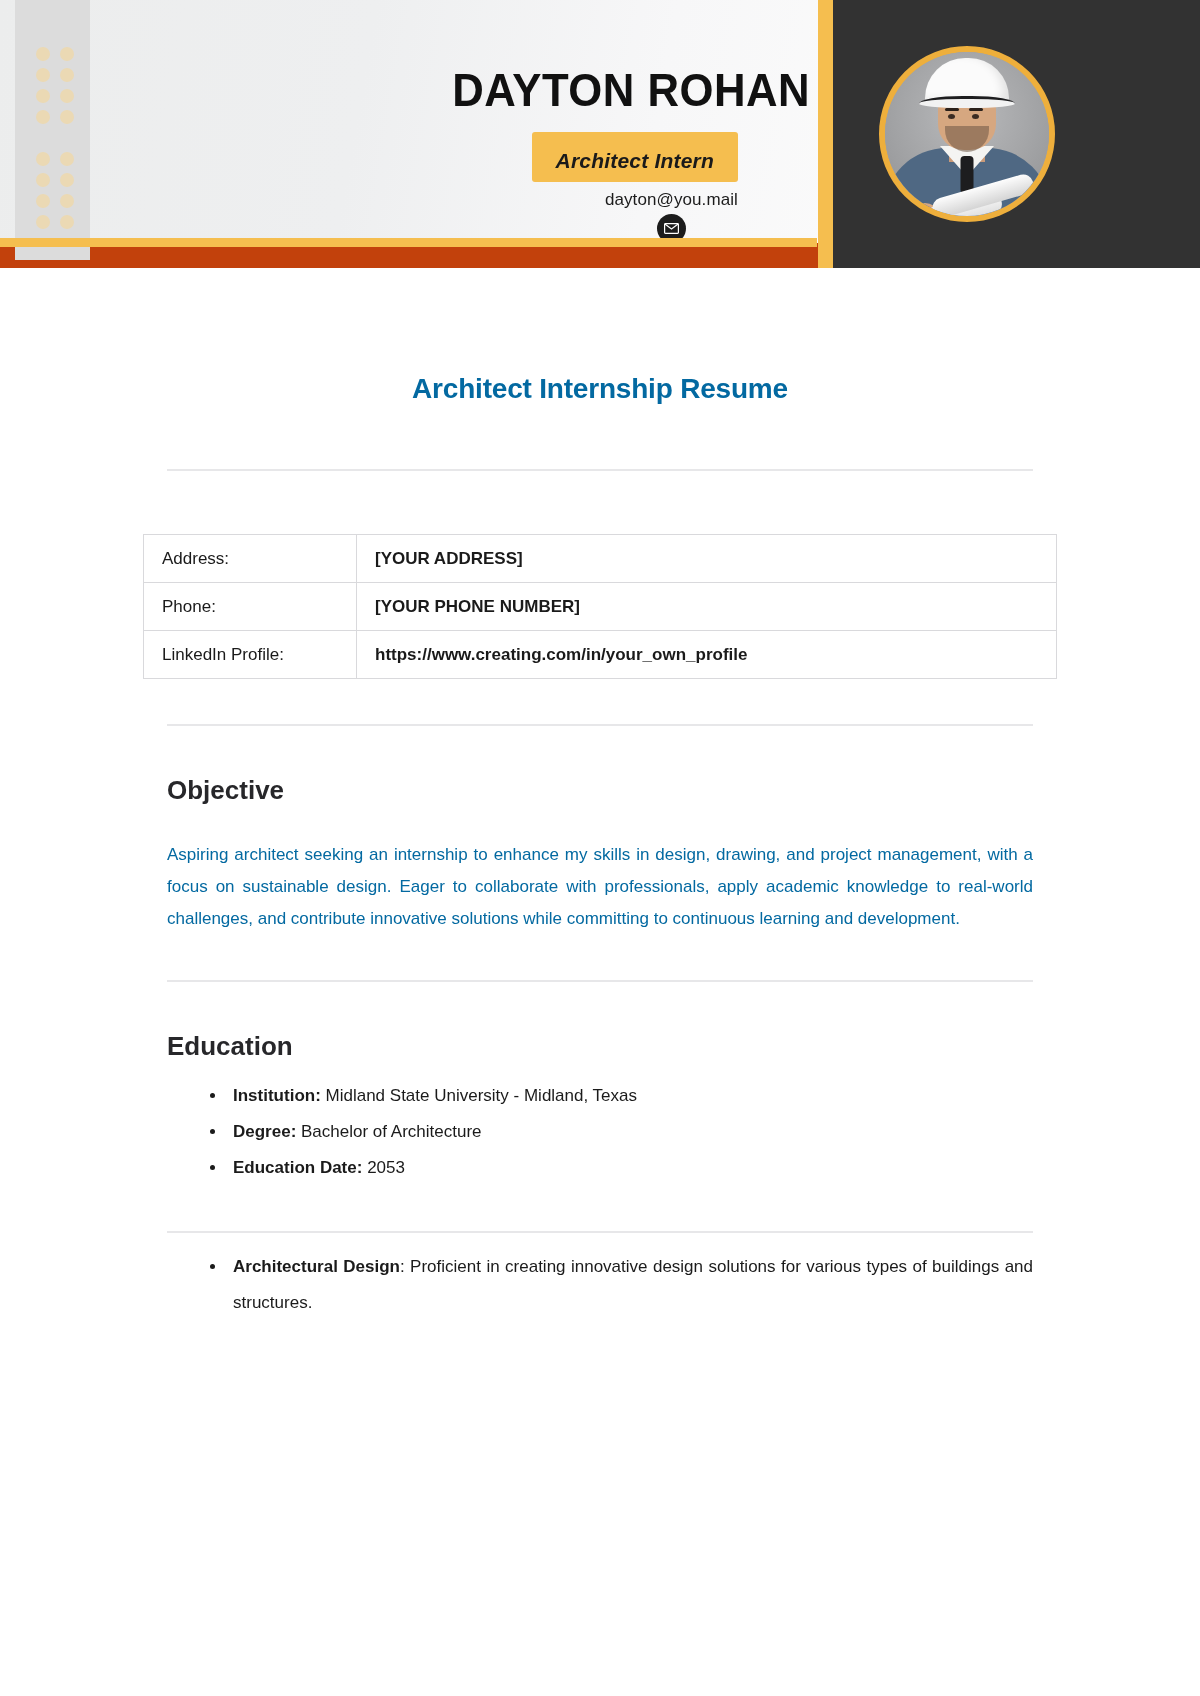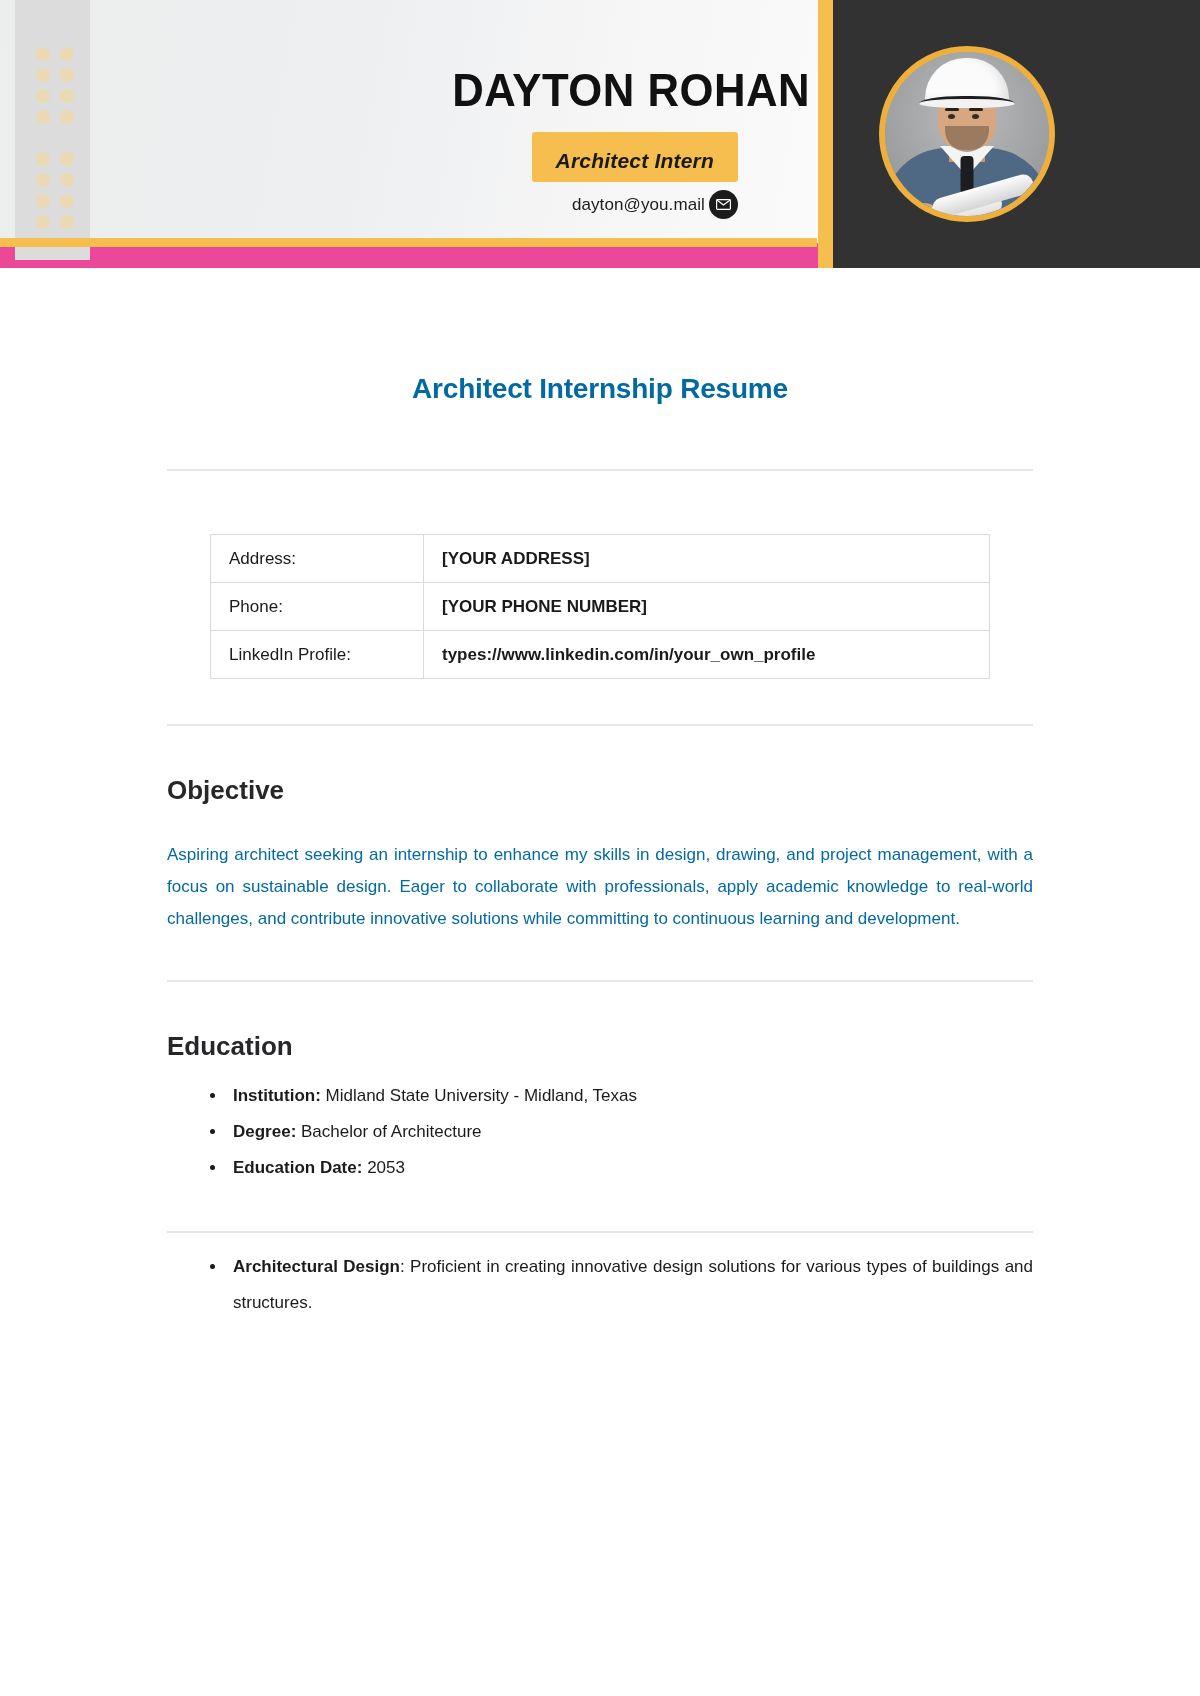--- a/index.html
+++ b/index.html
@@ -17,21 +17,21 @@
     width: 1200px;
     height: 1696px;
     background: #ffffff;
   }
 
   
   .header {
     position: relative;
     width: 1200px;
     height: 268px;
-    background: #ec4899;
+    background: #c2410c;
     overflow: hidden;
   }
 
   .header-left-pane {
     position: absolute;
     left: 0; top: 0;
     width: 900px;
     height: 243px;
     background: linear-gradient(100deg, #eceded 0%, #eeeff0 40%, #f7f7f8 72%, #fbfbfb 100%);
   }
@@ -92,20 +92,21 @@
     white-space: nowrap;
   }
 
   .email-row {
     position: absolute;
     top: 190px;
     right: 462px;
     display: flex;
     align-items: center;
     gap: 4px;
+    flex-direction: column;
   }
   .email-text {
     font-size: 17px;
     color: #1c1c1c;
     letter-spacing: 0.1px;
   }
   .mail-badge {
     width: 29px; height: 29px;
     border-radius: 50%;
     background: #1c1c1c;
@@ -273,21 +274,21 @@
   }
 
   .rule {
     width: 866px;
     height: 2px;
     background: #e7e7e9;
     margin: 64px auto 0 auto;
   }
 
   .contact-table {
-    width: 780px;
+    width: 914px;
     margin: 63px auto 0 auto;
     border-collapse: collapse;
     table-layout: fixed;
   }
   .contact-table td {
     border: 1px solid #d9d9dc;
     height: 48px;
     padding: 0 18px;
     font-size: 17px;
     color: #1a1a1a;
@@ -413,21 +414,21 @@
       <tr>
         <td class="k">Address:</td>
         <td class="v">[YOUR ADDRESS]</td>
       </tr>
       <tr>
         <td class="k">Phone:</td>
         <td class="v">[YOUR PHONE NUMBER]</td>
       </tr>
       <tr>
         <td class="k">LinkedIn Profile:</td>
-        <td class="v">types://www.linkedin.com/in/your_own_profile</td>
+        <td class="v">https://www.creating.com/in/your_own_profile</td>
       </tr>
     </tbody>
   </table>
 
   <div class="section-rule"></div>
 
   <div class="section">
     <div class="section-title">Objective</div>
     <p class="section-body">Aspiring architect seeking an internship to enhance my skills in design, drawing, and project management, with a focus on sustainable design. Eager to collaborate with professionals, apply academic knowledge to real-world challenges, and contribute innovative solutions while committing to continuous learning and development.</p>
   </div>

